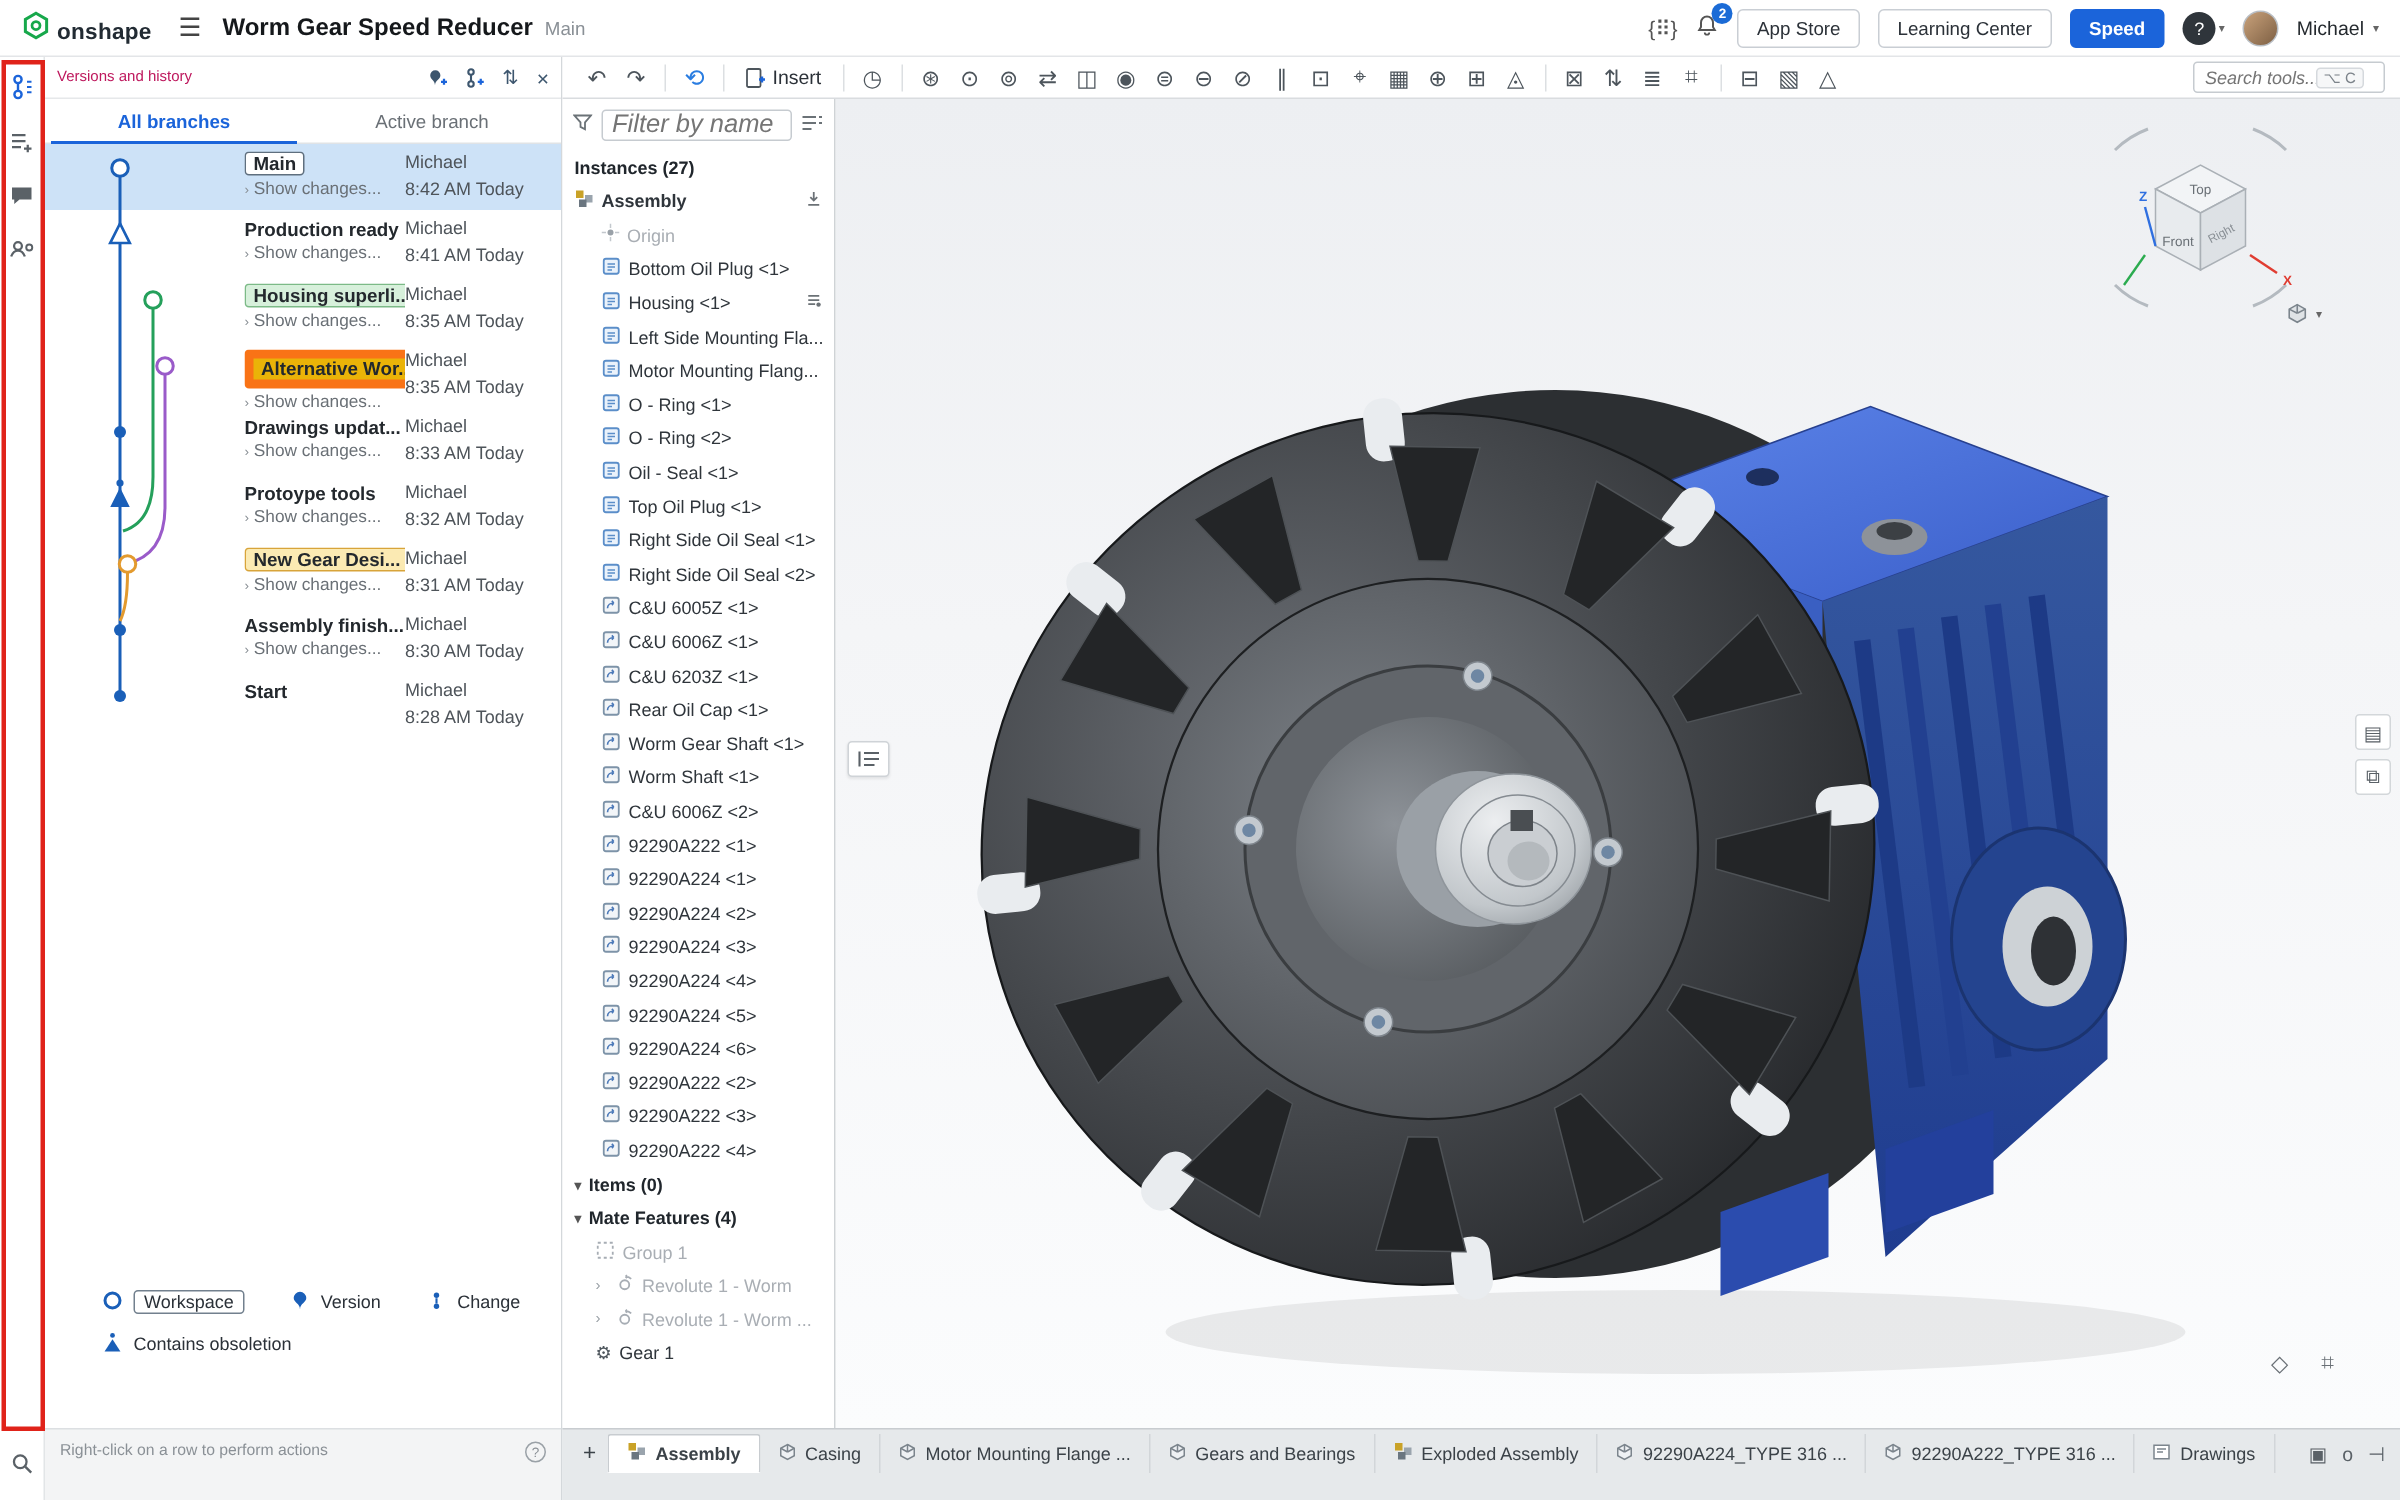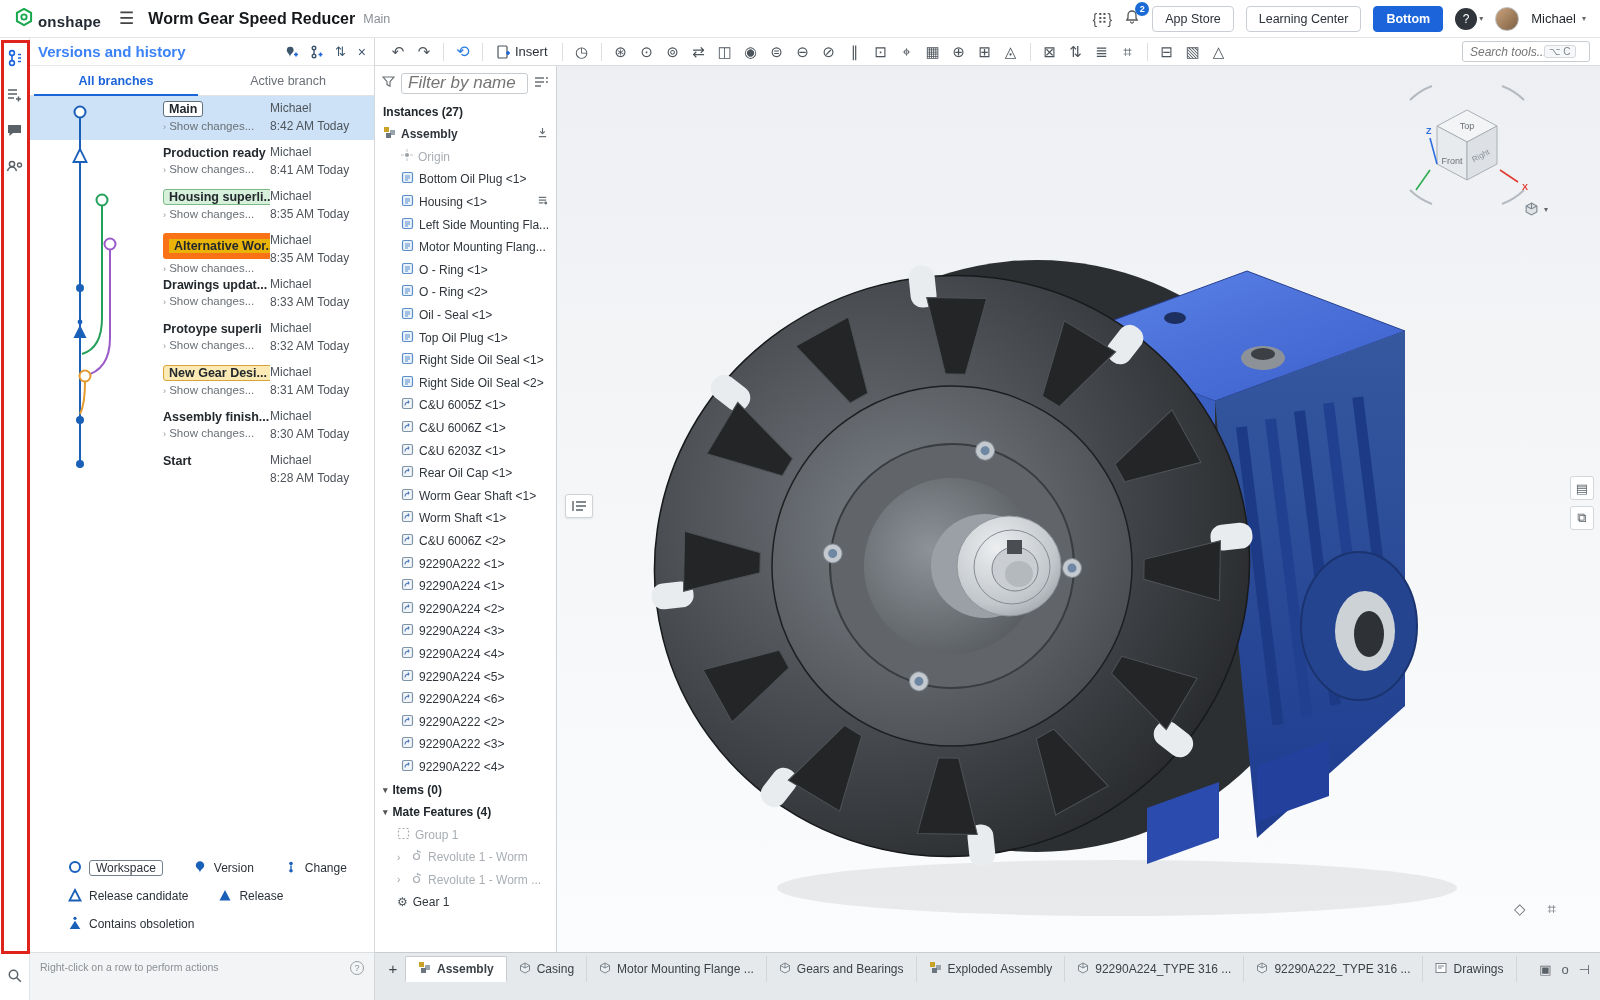--- a/index.html
+++ b/index.html
@@ -47,21 +47,21 @@
 
 .lstrip{position:absolute;left:0;top:38px;width:30px;height:962px;background:#fff;border-right:1px solid #e2e5e7;z-index:5;
   display:flex;flex-direction:column;align-items:center;padding-top:10px;gap:16px}
 .sico{width:20px;height:20px;display:flex;align-items:center;justify-content:center;cursor:pointer}
 .lstrip .mag{position:absolute;bottom:14px}
 .redbox{position:absolute;left:1px;top:40px;width:29px;height:914px;border:3px solid #e0231a;z-index:40;pointer-events:none}
 
 
 .vpanel{position:absolute;left:30px;top:38px;width:345px;height:962px;background:#fff;border-right:1px solid #d4d8db;z-index:4}
 .vp-title{height:28px;display:flex;align-items:center;padding:0 8px;border-bottom:1px solid #e6e8ea}
-.vp-title .t{font-size:15px;font-weight:bold;color:#3b82f6}
+.vp-title .t{font-size:10px;font-weight:normal;color:#be185d}
 .vp-acts{margin-left:auto;display:flex;align-items:center;gap:12px}
 .va{color:#3d566e;font-size:13px;cursor:pointer;display:flex;align-items:center}
 .vp-tabs{height:30px;display:flex;border-bottom:1px solid #e0e3e6}
 .vtab{flex:1;display:flex;align-items:center;justify-content:center;font-size:12.5px;color:#6a7076;cursor:pointer;position:relative}
 .vtab.active{color:#1b64da;font-weight:bold}
 .vtab.active:after{content:"";position:absolute;left:4px;right:4px;bottom:-1px;height:2px;background:#1b64da}
 .vp-cols{height:26px;display:flex;align-items:center;border-bottom:1px solid #eceef0;font-size:12px;font-weight:bold;color:#40464c}
 .vp-cols .c1{margin-left:133px}.vp-cols .c2{margin-left:62px}
 .vp-rows{position:relative;height:400px}
 .vgraph{position:absolute;left:18px;top:0;z-index:2;pointer-events:none}
@@ -150,21 +150,21 @@
       <span class="hico">{⠿}</span>
       <span class="hico">
         <svg width="16" height="16" viewBox="0 0 16 16">
             <path d="M8 2a4 4 0 0 0-4 4v3l-1.2 2h10.4L12 9V6a4 4 0 0 0-4-4Z" fill="none" stroke="#555" stroke-width="1.3"></path>
             <path d="M6.5 12.6a1.5 1.5 0 0 0 3 0" fill="none" stroke="#555" stroke-width="1.2"></path>
           </svg>
         <span class="badge">2</span>
       </span>
       <button class="hbtn">App Store</button>
       <button class="hbtn">Learning Center</button>
-      <button class="hbtn share">Bottom</button>
+      <button class="hbtn share">Speed</button>
       <span style="display:flex;align-items:center">
         <span class="help">?</span>
           <span class="caret">▾</span>
       </span>
       <span class="avatar"></span>
       <span class="user">
         <span>Michael</span>
           <span class="caret">▾</span>
       </span>
     </div>
@@ -333,21 +333,21 @@
           </div>
         </div>
         <div class="vrow">
           <div class="vcell1"><span class="nm b-none">Drawings updat...</span><div class="vch"><span class="chv">›</span> Show changes...</div></div>
           <div class="vcell2">
             <div class="vauthor">Michael</div>
             <div class="vtime">8:33 AM Today</div>
           </div>
         </div>
         <div class="vrow">
-          <div class="vcell1"><span class="nm b-none">Protoype superli</span><div class="vch"><span class="chv">›</span> Show changes...</div></div>
+          <div class="vcell1"><span class="nm b-none">Protoype tools</span><div class="vch"><span class="chv">›</span> Show changes...</div></div>
           <div class="vcell2">
             <div class="vauthor">Michael</div>
             <div class="vtime">8:32 AM Today</div>
           </div>
         </div>
         <div class="vrow">
           <div class="vcell1"><span class="nm b-yellow">New Gear Desi...</span><div class="vch"><span class="chv">›</span> Show changes...</div></div>
           <div class="vcell2">
             <div class="vauthor">Michael</div>
             <div class="vtime">8:31 AM Today</div>
@@ -382,34 +382,20 @@
               </svg></span>
             <span class="leg-label">Version</span>
           </span>
           <span class="leg-item">
             <span><svg width="14" height="14">
                 <circle cx="7" cy="3.5" r="1.8" fill="#1a5fb8"></circle>
                 <path d="M7 5.5v3.5" stroke="#1a5fb8" stroke-width="1.4"></path>
                 <circle cx="7" cy="10.8" r="1.8" fill="#1a5fb8"></circle>
               </svg></span>
             <span class="leg-label">Change</span>
-          </span>
-        </div>
-        <div class="leg-row">
-          <span class="leg-item">
-            <span><svg width="14" height="14">
-                <path d="M7 2L12.5 12.5H1.5Z" fill="#fff" stroke="#1a5fb8" stroke-width="1.8"></path>
-              </svg></span>
-            <span class="leg-label">Release candidate</span>
-          </span>
-          <span class="leg-item">
-            <span><svg width="14" height="14">
-                <path d="M7 2L12.5 12.5H1.5Z" fill="#1a5fb8"></path>
-              </svg></span>
-            <span class="leg-label">Release</span>
           </span>
         </div>
         <div class="leg-row">
           <span class="leg-item">
             <span><svg width="14" height="14">
                 <circle cx="7" cy="2.3" r="1.6" fill="#1a5fb8"></circle>
                 <path d="M7 4.8L12.3 13H1.7Z" fill="#1a5fb8"></path>
               </svg></span>
             <span class="leg-label">Contains obsoletion</span>
           </span>

